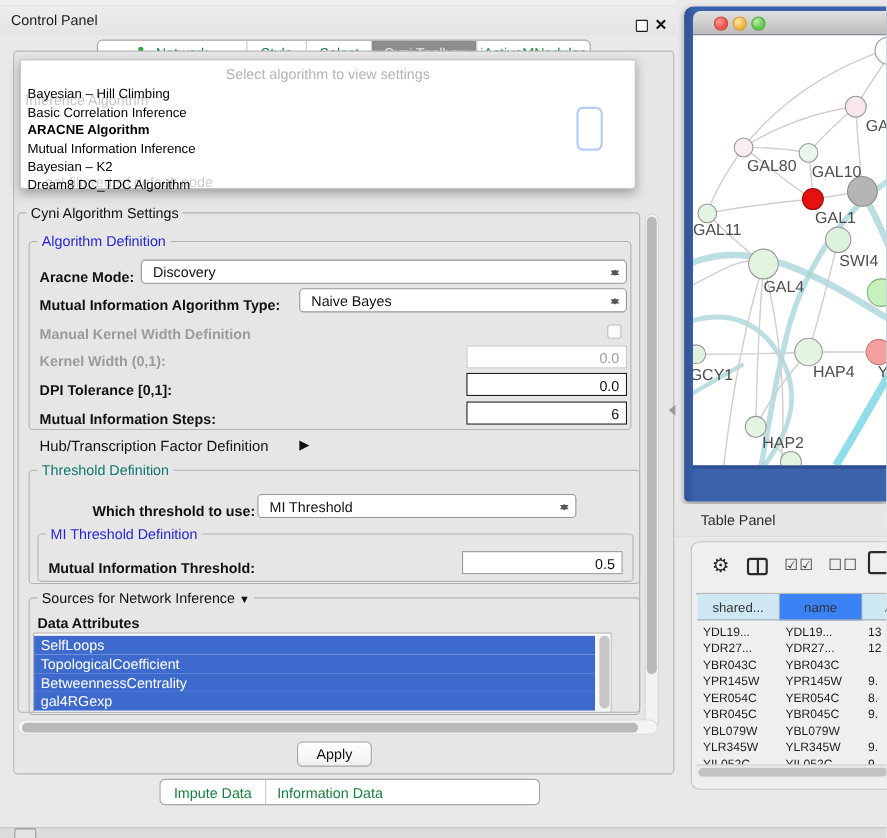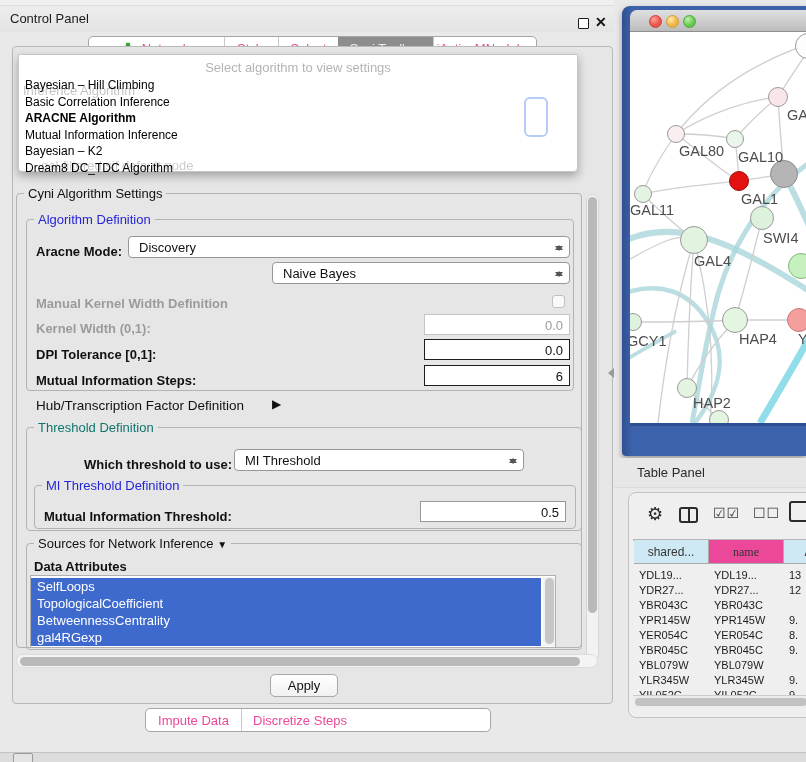--- a/index.html
+++ b/index.html
@@ -8,21 +8,21 @@
   .app { position:relative; width:806px; height:762px; background:#e9e9e9; overflow:hidden; }
 
   
   .top-strip { position:absolute; left:0; top:0; width:614px; height:6px; background:#f0f0f0; border-bottom:1px solid #dedede; }
   .cp-titlebar { position:absolute; left:0; top:6px; width:614px; height:26px; background:linear-gradient(#ededed,#e4e4e4); }
   .cp-title { position:absolute; left:10px; top:5px; font-size:13px; color:#1b1b1b; }
   .float-icon { position:absolute; left:578px; top:12px; width:11px; height:11px; border:1.5px solid #1b1b1b; border-radius:1px; background:#fff; }
   .close-icon { position:absolute; left:595px; top:8px; font-size:14px; font-weight:bold; color:#111; }
 
   .tabbar { position:absolute; display:flex; background:#fff; border:1px solid #a6a6a6; border-radius:5px; overflow:hidden; height:24px; }
-  .tab { display:flex; align-items:center; justify-content:center; font-size:13px; color:#ec4899; border-left:1px solid #c9c9c9; height:100%; gap:5px; }
+  .tab { display:flex; align-items:center; justify-content:center; font-size:13px; color:#15803d; border-left:1px solid #c9c9c9; height:100%; gap:5px; }
   .tab:first-child { border-left:none; }
   .tab.active { background:#8d8d8d; color:#ececec; border-left-color:#8d8d8d; }
   .tabs-top { left:88px; top:36px; }
   .tabs-bottom { left:145px; top:708px; }
 
   .main-panel { position:absolute; left:12px; top:46px; width:601px; height:658px; background:#e6e6e6; border:1px solid #b8b8b8; border-radius:4px; }
 
   
   .grp { position:absolute; border:1px solid #b3b3b3; border-radius:4px; }
   .grplabel { position:absolute; background:#e6e6e6; padding:0 4px; font-size:13px; white-space:nowrap; }
@@ -79,21 +79,21 @@
   .tp-title { position:absolute; left:23px; top:7px; font-size:13px; color:#2a2a2a; }
   .tp-body { position:absolute; left:628px; top:492px; width:196px; height:226px; background:#efefef; border:1px solid #c3c3c3; border-radius:8px; overflow:hidden; }
   .gear-icon { position:absolute; left:18px; top:10px; font-size:18px; color:#2b2b2b; }
   .cols-icon { position:absolute; left:50px; top:14px; width:19px; height:16px; border:2px solid #2b2b2b; border-radius:3px; }
   .cols-icon::after { content:""; position:absolute; left:6.5px; top:0; width:2px; height:12px; background:#2b2b2b; }
   .pair-icon { position:absolute; top:12px; font-size:14px; color:#3a3a3a; letter-spacing:1px; }
   .doc-icon { position:absolute; left:160px; top:8px; width:26px; height:21px; border:2.5px solid #2b2b2b; border-radius:3px; background:#efefef; }
   .table { position:absolute; left:4px; top:46px; width:200px; background:#fff; border:1px solid #b8b8b8; }
   .th { position:absolute; top:0; height:24px; font-size:12px; color:#333; text-align:center; line-height:24px; border-right:1px solid #aaa; border-bottom:1px solid #aaa; }
   .th.blue-col { background:#cfe9f4; }
-  .th.gray-col { background:#ec4899;font-family:Liberation Serif, serif; }
+  .th.gray-col { background:#3b82f6; }
   .tr { position:absolute; left:0; width:100%; height:15px; }
   .td { position:absolute; top:0; height:15px; font-size:11px; color:#1d1d1d; line-height:15px; padding-left:5px; white-space:nowrap; overflow:hidden; }
   .tp-hscroll { position:absolute; left:4px; top:202px; width:196px; height:13px; background:#ececec; border-top:1px solid #ccc; }
   .tp-hthumb { position:absolute; left:2px; top:2px; width:172px; height:8px; background:#c2c2c2; border-radius:4px; }
 
   .bottom-strip { position:absolute; left:0; top:752px; width:806px; height:10px; background:#dcdcdc; border-top:1px solid #c2c2c2; }
   .mini-square { position:absolute; left:13px; top:753px; width:20px; height:14px; border:1.5px solid #9a9a9a; background:#e4e4e4; border-radius:2px; }
 </style>
 </head>
 <body>
@@ -139,20 +139,21 @@
 
   <div class="grp" style="left:26px; top:219px; width:548px; height:172px;"></div>
   <span class="grplabel blue" style="left:34px; top:212px;">Algorithm Definition</span>
 
   <span class="lb" style="left:36px; top:244px;">Aracne Mode:</span>
   <div class="combo" style="left:128px; top:236px; width:442px;">
     <span>Discovery</span>
     <span class="spin"></span>
   </div>
 
+  <span class="lb" style="left:36px; top:270px;">Mutual Information Algorithm Type:</span>
   <div class="combo" style="left:272px; top:262px; width:298px;">
     <span>Naive Bayes</span>
     <span class="spin"></span>
   </div>
 
   <span class="lbd" style="left:36px; top:296px;">Manual Kernel Width Definition</span>
   <span class="chk" style="left:552px; top:295px;"></span>
 
   <span class="lbd" style="left:36px; top:321px;">Kernel Width (0,1):</span>
   <div class="fld dis" style="left:424px; top:314px; width:146px;">0.0</div>
@@ -204,21 +205,21 @@
       <div class="hthumb"></div>
     </div>
 
   <div class="apply-btn">Apply</div>
 
   <div class="tabbar tabs-bottom">
     <div class="tab" style="width:95px;">
         <span>Impute Data</span>
       </div>
     <div class="tab" style="width:117px;">
-        <span>Discretize Steps</span>
+        <span>Information Data</span>
       </div>
     <div class="tab active" style="width:132px;margin-top:45px;">
         <span>Infer Network</span>
       </div>
   </div>
 
   <div class="popup">
     <div class="popup-placeholder">Select algorithm to view settings</div>
     <span class="ghost" style="left:4px; top:28px; opacity:.35;">Inference Algorithm</span>
     <span class="ghost" style="left:22px; top:103px; opacity:.3;">gal-filtered.sif default node</span>

